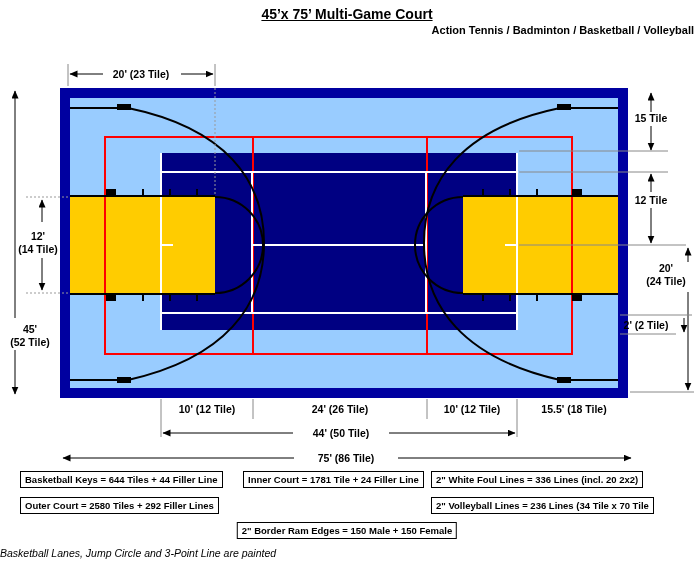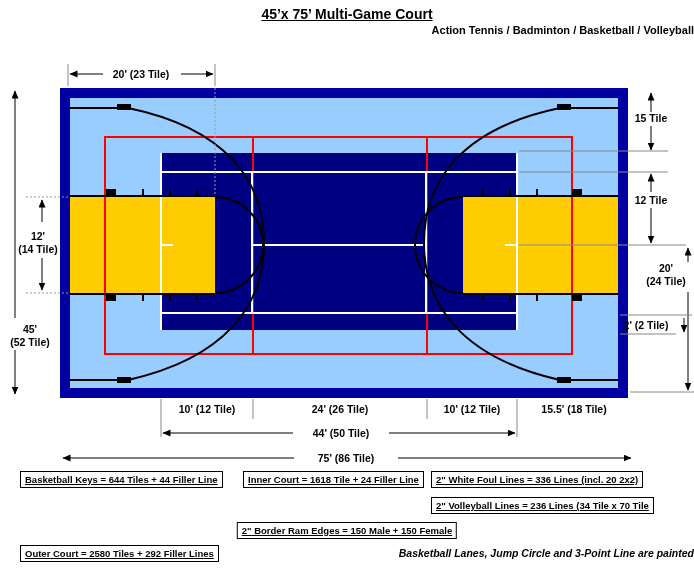--- a/index.html
+++ b/index.html
@@ -9,23 +9,23 @@
          font-size:14px;font-weight:bold;text-decoration:underline;color:#000;}
   .subtitle{position:absolute;top:24px;left:0;width:100%;text-align:right;
          font-size:11px;font-weight:bold;color:#000;}
   svg{position:absolute;top:0;left:0;}
   svg text{font-family:"Liberation Sans",sans-serif;font-size:10.5px;font-weight:bold;
          fill:#000;text-anchor:middle;}
   .dim{stroke:#000;stroke-width:1;}
   .leader{stroke:#888;stroke-width:1;}
   .leader-dash{stroke:#999;stroke-width:1;stroke-dasharray:2,2;}
   .legend-box{position:absolute;border:1px solid #000;background:#fff;color:#000;
-         font-size:9.5px;font-weight:bold;white-space:nowrap;padding:2px 4px;line-height:11px;text-decoration:underline;}
-  .footer-note{position:absolute;top:547px;left:0;width:100%;text-align:right;
-         font-size:10.5px;font-weight:bold;font-style:italic;color:#000;}
+         font-size:9.5px;font-weight:bold;white-space:nowrap;padding:2px 4px;line-height:11px;}
+  .footer-note{position:absolute;top:547px;left:0;width:100%;text-align:left;
+         font-size:10.5px;font-weight:normal;font-style:italic;color:#000;}
 </style>
 </head>
 <body>
 
 <div id="stage">
 
   <div class="title">45’x 75’ Multi-Game Court</div>
   <div class="subtitle">Action Tennis / Badminton / Basketball / Volleyball</div>
 
   <svg width="694" height="470" viewBox="0 0 694 470">
@@ -167,20 +167,20 @@
     </g>
 
     <g>
       <line class="dim" x1="63" y1="458" x2="631" y2="458" marker-start="url(#ah)" marker-end="url(#ah)"></line>
       <rect x="294" y="451" width="104" height="13" fill="#fff"></rect>
       <text x="346" y="462">75' (86 Tile)</text>
     </g>
   </svg>
 
   <div class="legend-box" style="top:471px;left:20px;">Basketball Keys = 644 Tiles + 44 Filler Line</div>
-  <div class="legend-box" style="top:471px;left:243px;">Inner Court = 1618 Tile + 24 Filler Line</div>
+  <div class="legend-box" style="top:471px;left:243px;">Inner Court = 1781 Tile + 24 Filler Line</div>
   <div class="legend-box" style="top:471px;left:431px;">2" White Foul Lines = 336 Lines (incl. 20  2x2)</div>
-  <div class="legend-box" style="top:497px;left:20px;margin-top:48px;">Outer Court = 2580 Tiles + 292 Filler Lines</div>
+  <div class="legend-box" style="top:497px;left:20px;">Outer Court = 2580 Tiles + 292 Filler Lines</div>
   <div class="legend-box" style="top:497px;left:431px;">2" Volleyball Lines = 236 Lines (34 Tile x 70 Tile</div>
   <div class="legend-box" style="top:522px;left:50%;transform:translateX(-50%);">2" Border Ram Edges = 150 Male + 150 Female</div>
 
   <div class="footer-note">Basketball Lanes, Jump Circle and 3-Point Line are painted</div>
 </div>
 
 </body></html>

